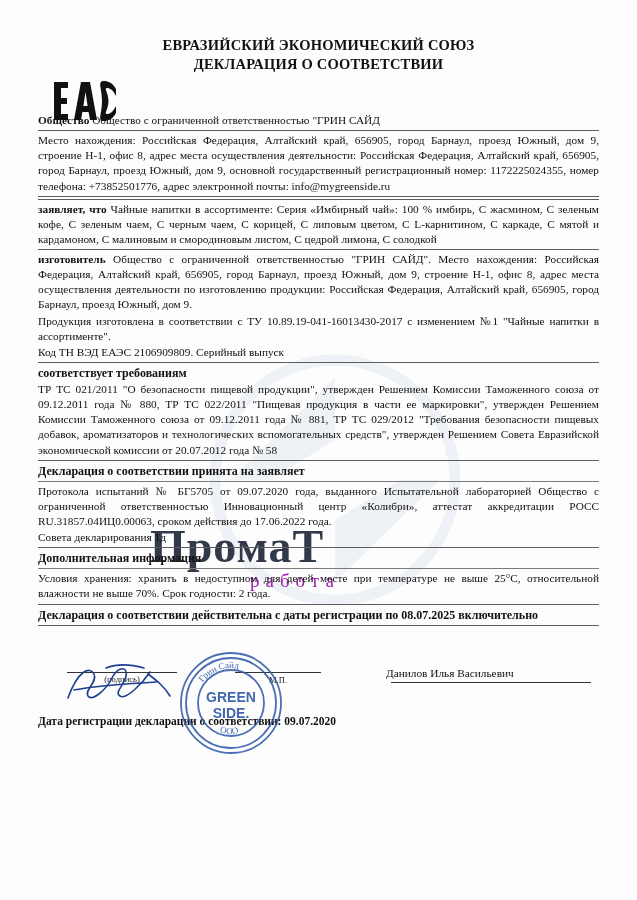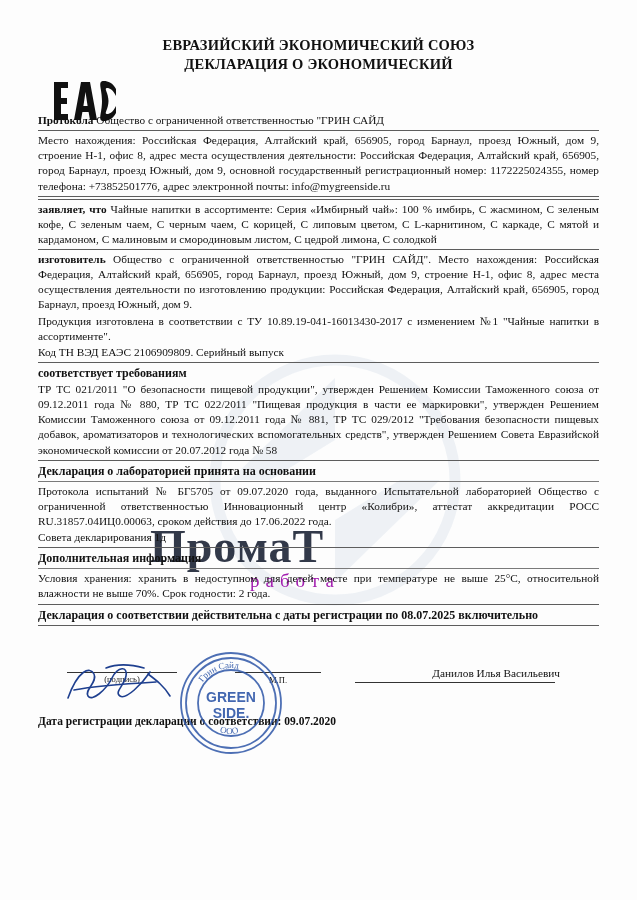--- a/index.html
+++ b/index.html
@@ -95,24 +95,24 @@
     text-align: center;
   }
   .sig-mid .line {
     border-top: 1px solid #333;
     width: 86px;
     margin: 0 auto;
   }
   .sig-mid .cap { font-size: 8.6px; margin-top: 2px; }
   .sig-right {
     position: absolute;
-    left: 312px;
+    left: 348px;
     top: 22px;
     width: 210px;
-    text-align: right;
+    text-align: left;
   }
   .sig-right .name { font-size: 11.3px; }
   .sig-right .line {
     border-top: 1px solid #333;
     width: 200px;
     margin: 1px auto 0 auto;
   }
   .sig-right .cap { font-size: 8.6px; margin-top: 1px; }
 
   .reg-num {
@@ -204,27 +204,27 @@
           <path d="M22 42 L29 4 L38 4 L45 42 L38 42 L36.6 34 L30.4 34 L29 42 Z M31.4 28 L35.6 28 L33.5 14 Z"></path>
           <path d="M64 11 C61 5 56 3 52 3 C45 3 50 10 50 23 C50 36 45 43 52 43 C56 43 61 41 64 35 L64 28 C61 34 58 36 55 36 C51.5 36 56.5 31 56.5 23 C56.5 15 51.5 10 55 10 C58 10 61 12 64 18 Z"></path>
         </g>
       </svg>
     </div>
 
     <div class="content">
 
       <div class="title-block">
         <div>ЕВРАЗИЙСКИЙ ЭКОНОМИЧЕСКИЙ СОЮЗ</div>
-        <div class="title-line2">ДЕКЛАРАЦИЯ О ЭКОНОМИЧЕСКИЙ</div>
+        <div class="title-line2">ДЕКЛАРАЦИЯ О СООТВЕТСТВИИ</div>
       </div>
 
       <div class="body-block">
 
         <div class="para">
-          <span class="b">Протокола</span>
+          <span class="b">Общество</span>
           <span>Общество с ограниченной ответственностью "ГРИН САЙД</span>
         </div>
 
         <div class="rule"></div>
 
         <div class="para">Место нахождения: Российская Федерация, Алтайский край, 656905, город Барнаул, проезд Южный, дом 9, строение Н-1, офис 8, адрес места осуществления деятельности: Российская Федерация, Алтайский край, 656905, город Барнаул, проезд Южный, дом 9, основной государственный регистрационный номер: 1172225024355, номер телефона: +73852501776, адрес электронной почты: info@mygreenside.ru</div>
 
         <div class="rule"></div>
 
 
@@ -247,21 +247,21 @@
         <div class="para">Код ТН ВЭД ЕАЭС 2106909809. Серийный выпуск</div>
 
         <div class="rule"></div>
 
         <div class="section-head">соответствует требованиям</div>
 
         <div class="para">ТР ТС 021/2011 "О безопасности пищевой продукции", утвержден Решением Комиссии Таможенного союза от 09.12.2011 года № 880, ТР ТС 022/2011 "Пищевая продукция в части ее маркировки", утвержден Решением Комиссии Таможенного союза от 09.12.2011 года № 881, ТР ТС 029/2012 "Требования безопасности пищевых добавок, ароматизаторов и технологических вспомогательных средств", утвержден Решением Совета Евразийской экономической комиссии от 20.07.2012 года № 58</div>
 
         <div class="rule"></div>
 
-        <div class="section-head">Декларация о лабораторией принята на основании</div>
+        <div class="section-head">Декларация о соответствии принята на заявляет</div>
 
         <div class="rule thin"></div>
 
         <div class="para">Протокола испытаний № БГ5705 от 09.07.2020 года, выданного Испытательной лабораторией Общество с ограниченной ответственностью Инновационный центр «Колибри», аттестат аккредитации РОСС RU.31857.04ИЦ0.00063, сроком действия до  17.06.2022 года.</div>
 
         <div class="para">Совета декларирования 1д</div>
 
         <div class="rule"></div>
 
         <div class="section-head">Дополнительная информация</div>

